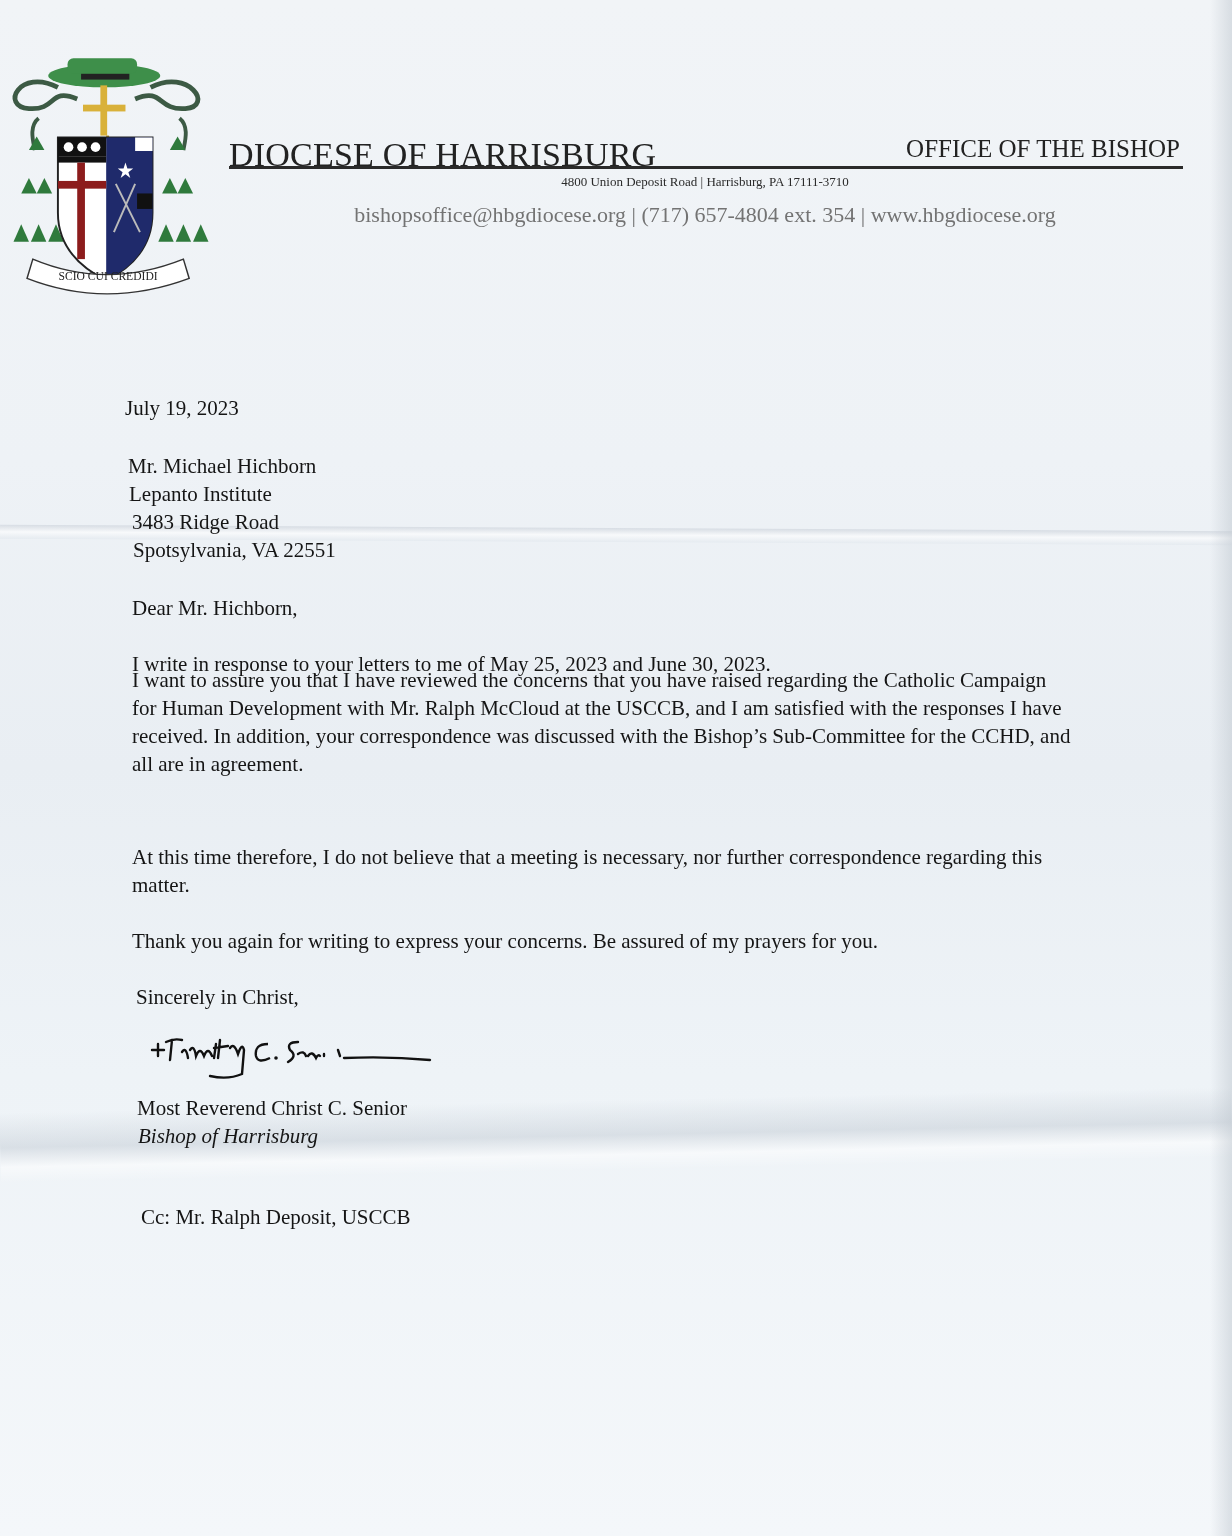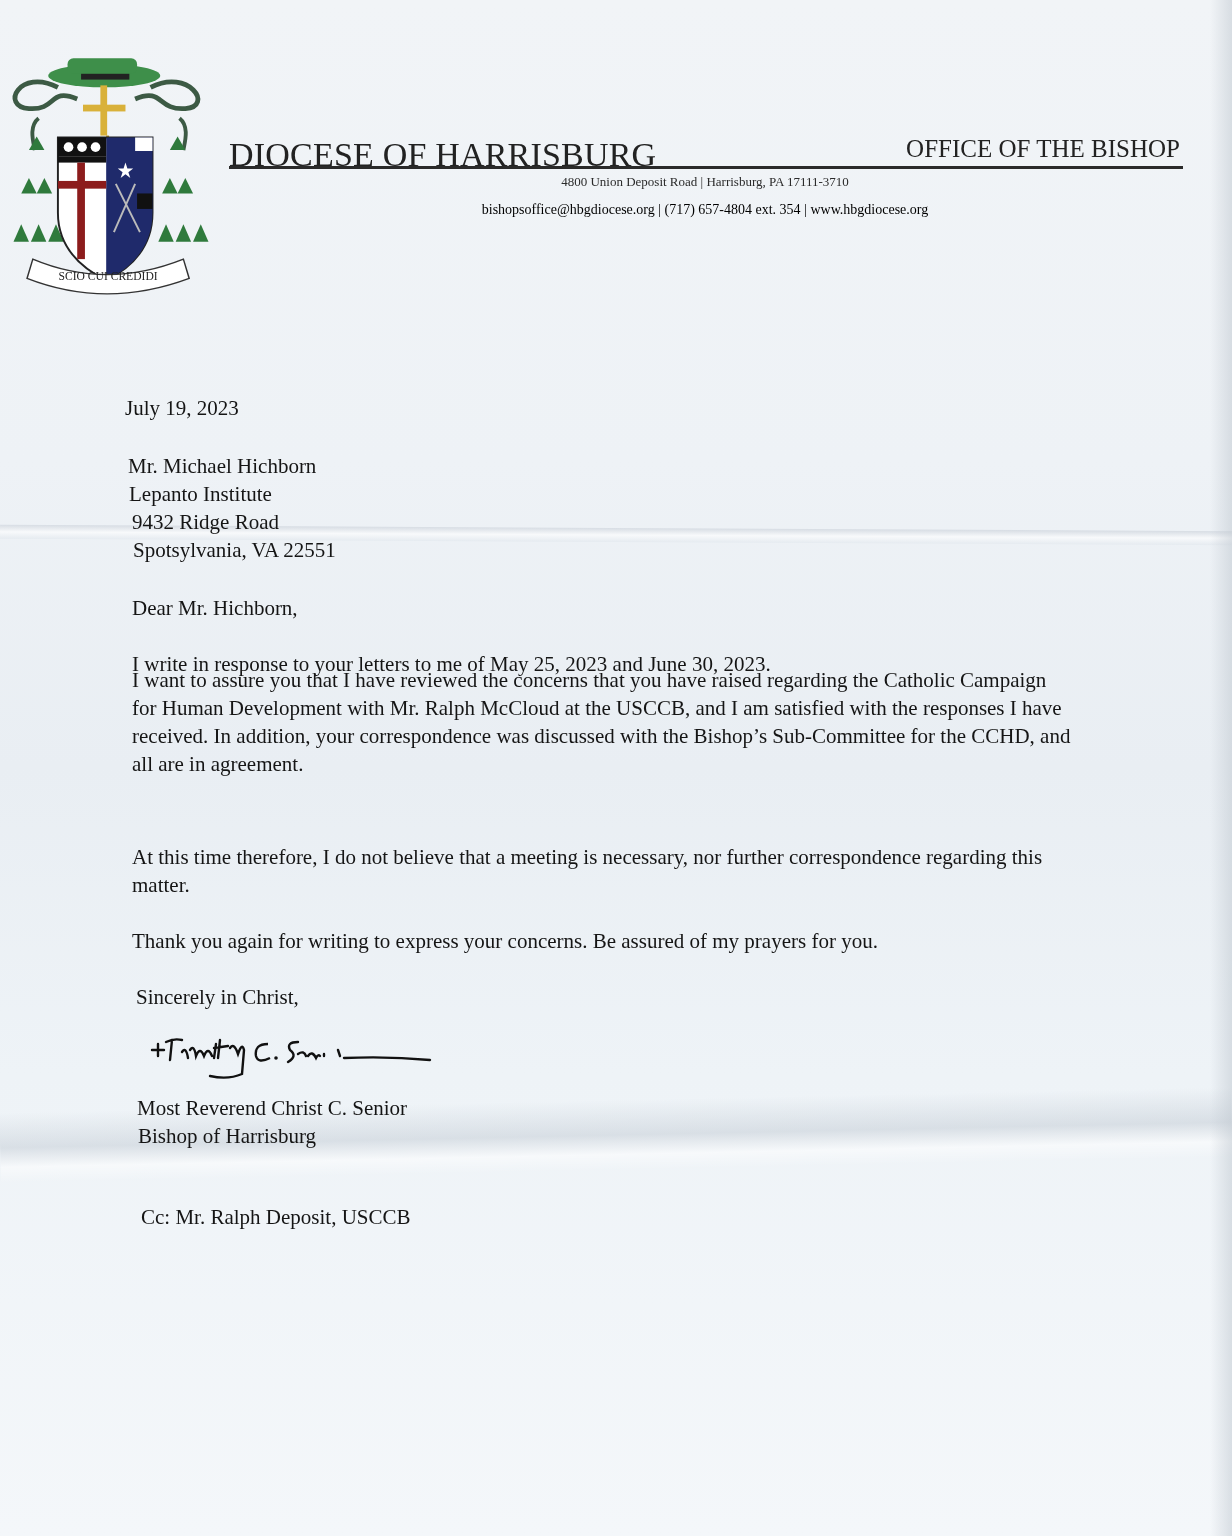--- a/index.html
+++ b/index.html
@@ -13,21 +13,21 @@
       background: linear-gradient(180deg, rgba(150,160,175,0.25), rgba(255,255,255,0.6), rgba(200,210,220,0.2)); transform: rotate(0.3deg); }
     .fold2 { position: absolute; left: 0; top: 1100px; width: 1232px; height: 70px;
       background: linear-gradient(180deg, rgba(190,198,208,0.0), rgba(175,185,196,0.35) 50%, rgba(255,255,255,0.5) 78%, rgba(230,236,242,0)); transform: rotate(-1.2deg); }
     .right-edge { position: absolute; right: 0; top: 0; width: 22px; height: 1536px;
       background: linear-gradient(90deg, rgba(200,210,220,0), rgba(190,198,206,0.5)); }
     .crest { position: absolute; left: 0; top: 48px; width: 222px; height: 262px; }
     .hdr-left { position: absolute; left: 229px; top: 136px; font-size: 34px; letter-spacing: 0.2px; color: #222; }
     .hdr-right { position: absolute; right: 52px; top: 135px; font-size: 25px; color: #222; }
     .hdr-rule { position: absolute; left: 229px; top: 166px; width: 954px; height: 3px; background: #2a2a2a; }
     .addr1 { position: absolute; left: 228px; width: 954px; top: 174px; text-align: center; font-size: 13px; color: #2a2a2a; }
-    .addr2 { position: absolute; left: 228px; width: 954px; top: 202px; text-align: center; font-size: 14px; color: #000000; }
+    .addr2 { position: absolute; left: 228px; width: 954px; top: 202px; text-align: center; font-size: 22px; color: #737373; }
     .txt { position: absolute; font-size: 21px; line-height: 28px; white-space: nowrap; color: #151515; }
     .para { position: absolute; left: 132px; width: 940px; font-size: 21px; line-height: 28px; color: #151515; }
     .sig { position: absolute; left: 148px; top: 1022px; width: 290px; height: 64px; }
   </style>
 </head>
 <body>
 
 <div class="fold1"></div>
 <div class="fold2"></div>
 <div class="right-edge"></div>
@@ -84,35 +84,35 @@
 <div class="hdr-left">DIOCESE OF HARRISBURG</div>
 <div class="hdr-right">OFFICE OF THE BISHOP</div>
 <div class="hdr-rule"></div>
 <div class="addr1">4800 Union Deposit Road | Harrisburg, PA 17111-3710</div>
 <div class="addr2">bishopsoffice@hbgdiocese.org  |  (717) 657-4804 ext. 354 |  www.hbgdiocese.org</div>
 
 <div class="txt" style="left:125px; top:394px;">July 19, 2023</div>
 
 <div class="txt" style="left:128px; top:452px;">Mr. Michael Hichborn</div>
 <div class="txt" style="left:129px; top:480px;">Lepanto Institute</div>
-<div class="txt" style="left:132px; top:508px;">9432 Ridge Road</div>
+<div class="txt" style="left:132px; top:508px;">3483 Ridge Road</div>
 <div class="txt" style="left:133px; top:536px;">Spotsylvania, VA 22551</div>
 
 <div class="txt" style="left:132px; top:594px;">Dear Mr. Hichborn,</div>
 
 <div class="para" style="top:650px;">I write in response to your letters to me of May 25, 2023 and June 30, 2023.</div>
 <div class="para" style="top:666px;">I want to assure you that I have reviewed the concerns that you have raised regarding the Catholic Campaign for Human Development with Mr. Ralph McCloud at the USCCB, and I am satisfied with the responses I have received.  In addition, your correspondence was discussed with the Bishop’s Sub-Committee for the CCHD, and all are in agreement.</div>
 <div class="para" style="top:843px;">At this time therefore, I do not believe that a meeting is necessary, nor further correspondence regarding this matter.</div>
 <div class="para" style="top:927px;">Thank you again for writing to express your concerns. Be assured of my prayers for you.</div>
 
 <div class="txt" style="left:136px; top:983px;">Sincerely in Christ,</div>
 
 <svg class="sig" viewBox="0 0 290 64">
   <path d="M4 28 L16 28 M10 22 L10 34 M18 20 Q26 16 34 18 M24 18 L22 38 M34 30 Q38 24 40 36 M42 28 Q46 22 48 34 Q52 24 56 34 Q60 24 64 34 M68 22 L66 36 M72 18 L70 36 M66 26 L80 24 M82 26 Q86 20 90 32 Q94 20 96 28 L94 52 Q80 58 62 54" stroke="#111" stroke-width="2.4" fill="none" stroke-linecap="round"></path>
   <path d="M120 22 Q106 22 108 34 Q110 42 122 36" stroke="#111" stroke-width="2.4" fill="none"></path>
   <circle cx="128" cy="36" r="1.8" fill="#111"></circle>
   <path d="M150 20 Q138 20 142 28 Q150 34 140 40 M150 32 Q156 28 158 34 M160 34 Q164 28 168 36 Q170 32 172 34 M176 32 L176 34 M190 28 L192 34 M196 36 Q240 34 282 38" stroke="#111" stroke-width="2.4" fill="none" stroke-linecap="round"></path>
 </svg>
 
 <div class="txt" style="left:137px; top:1094px;">Most Reverend Christ C. Senior</div>
-<div class="txt" style="left:138px; top:1122px;">Bishop of Harrisburg</div>
+<div class="txt" style="left:138px; top:1122px;font-style:italic;">Bishop of Harrisburg</div>
 
 <div class="txt" style="left:141px; top:1203px;">Cc:  Mr. Ralph Deposit, USCCB</div>
 
 </body></html>

